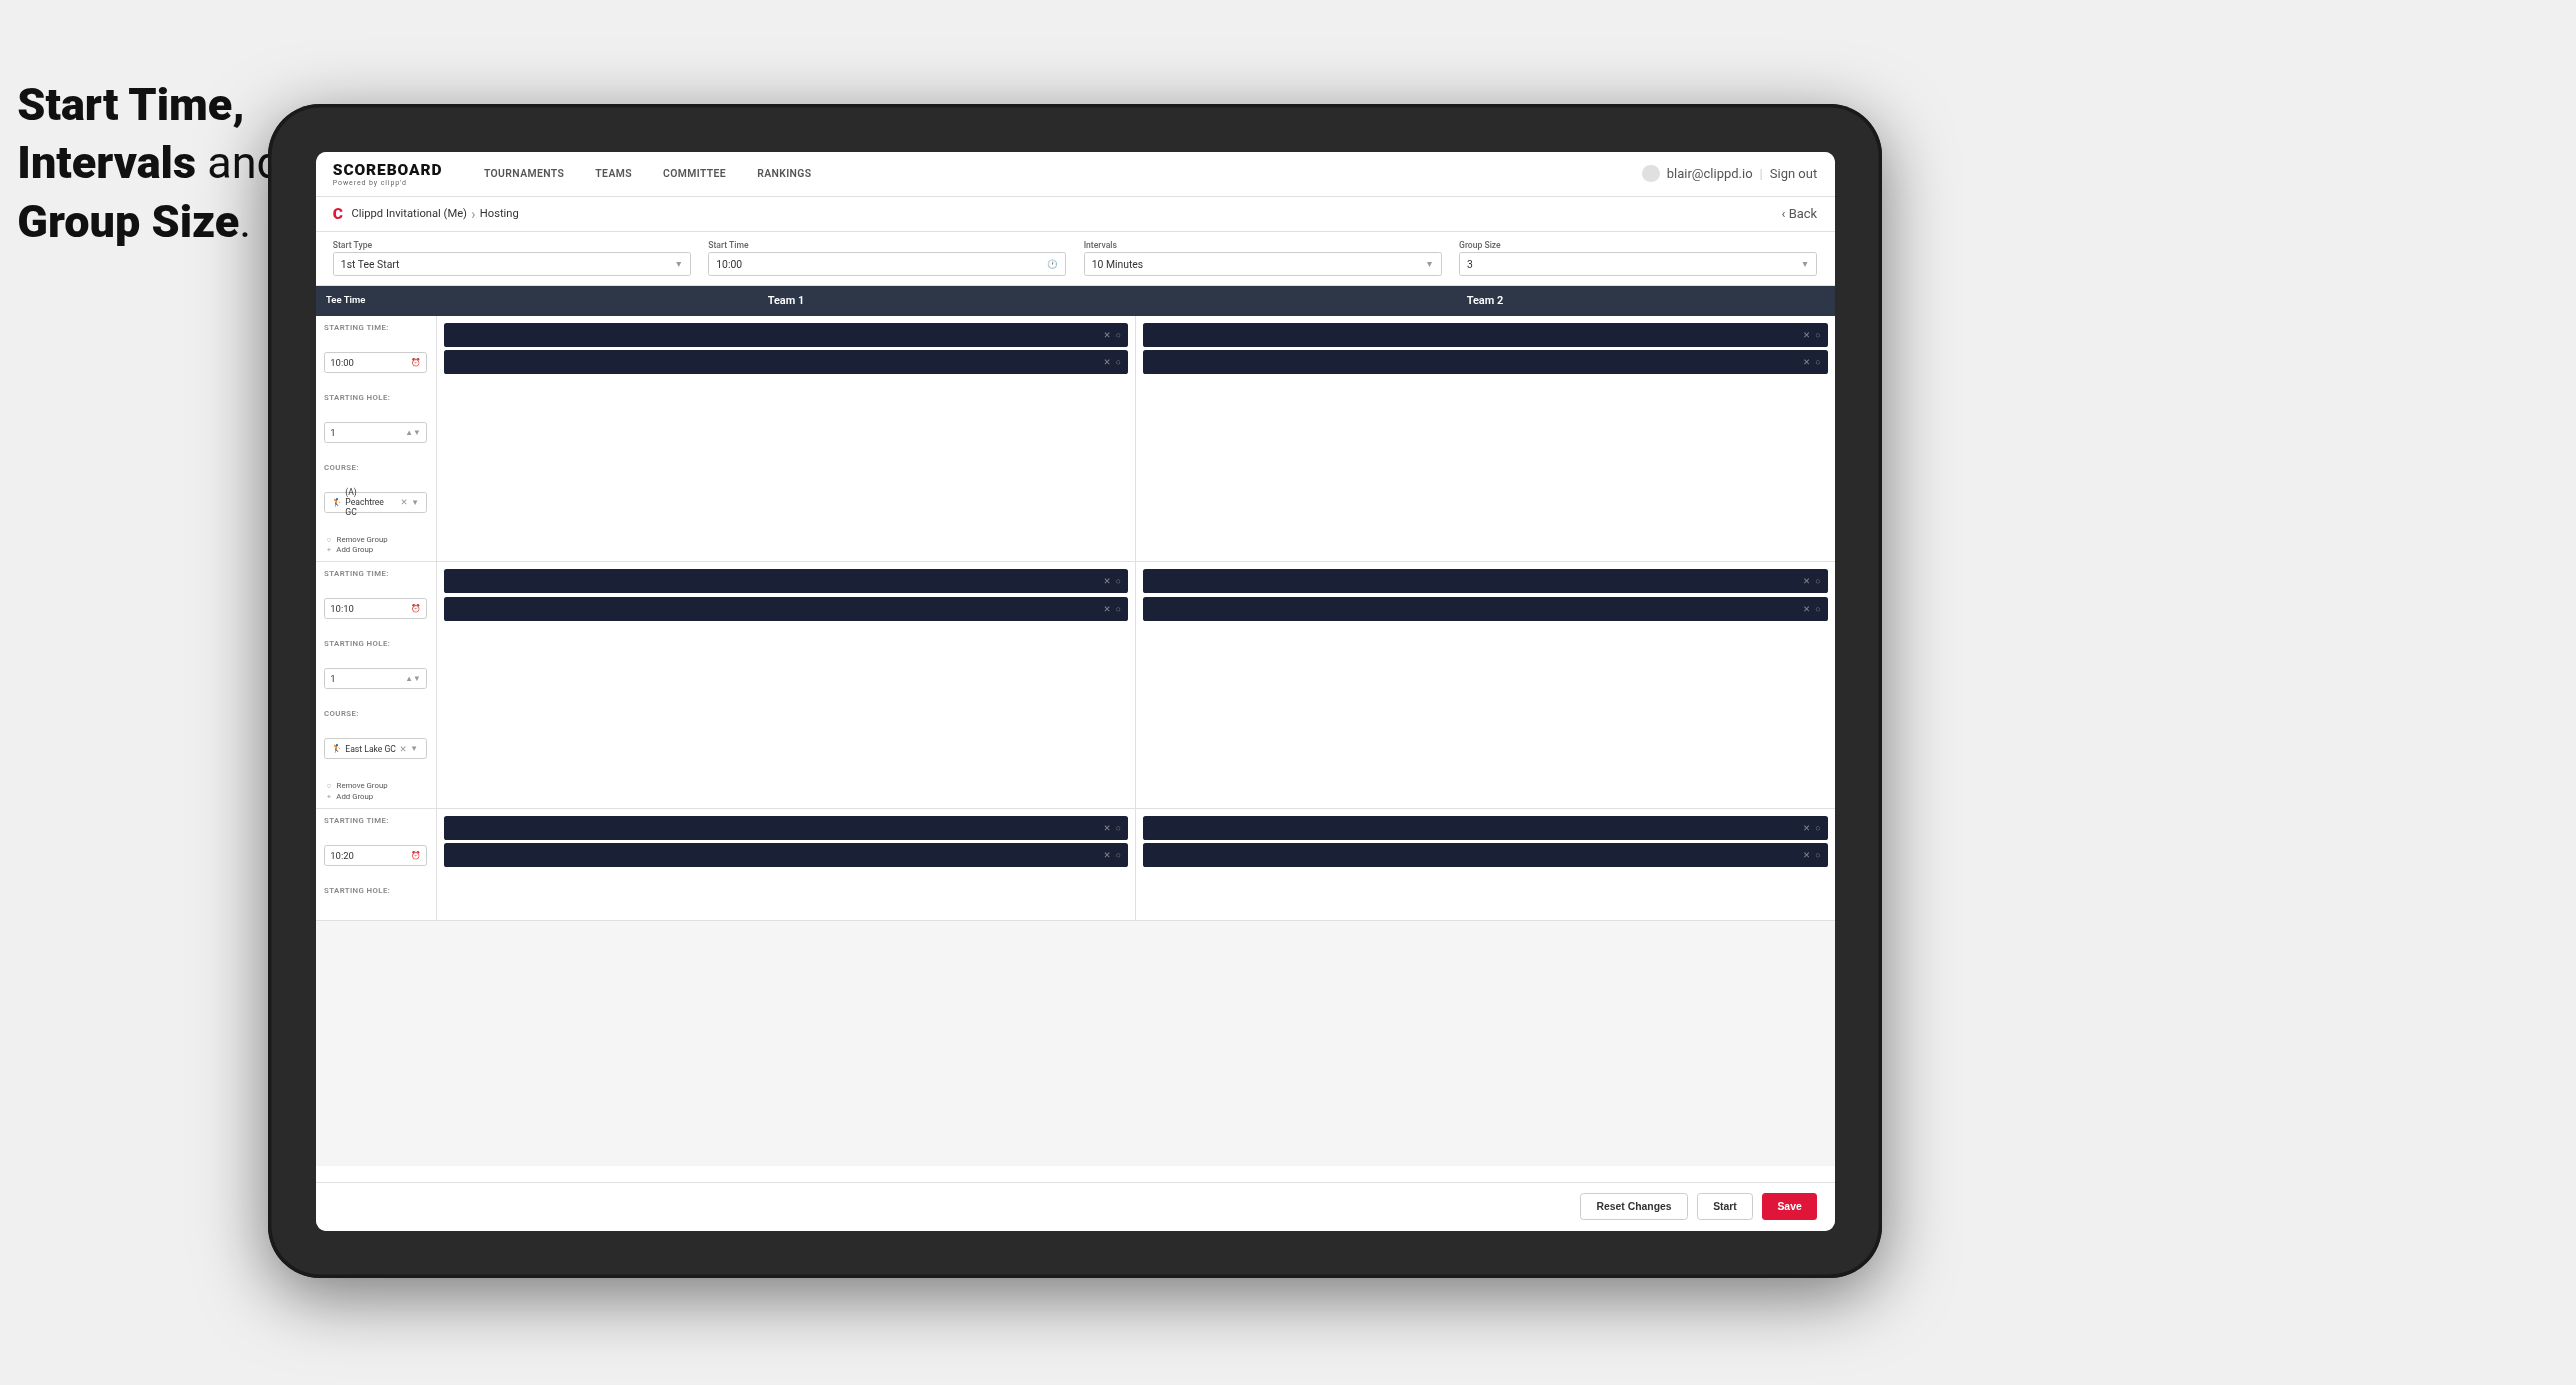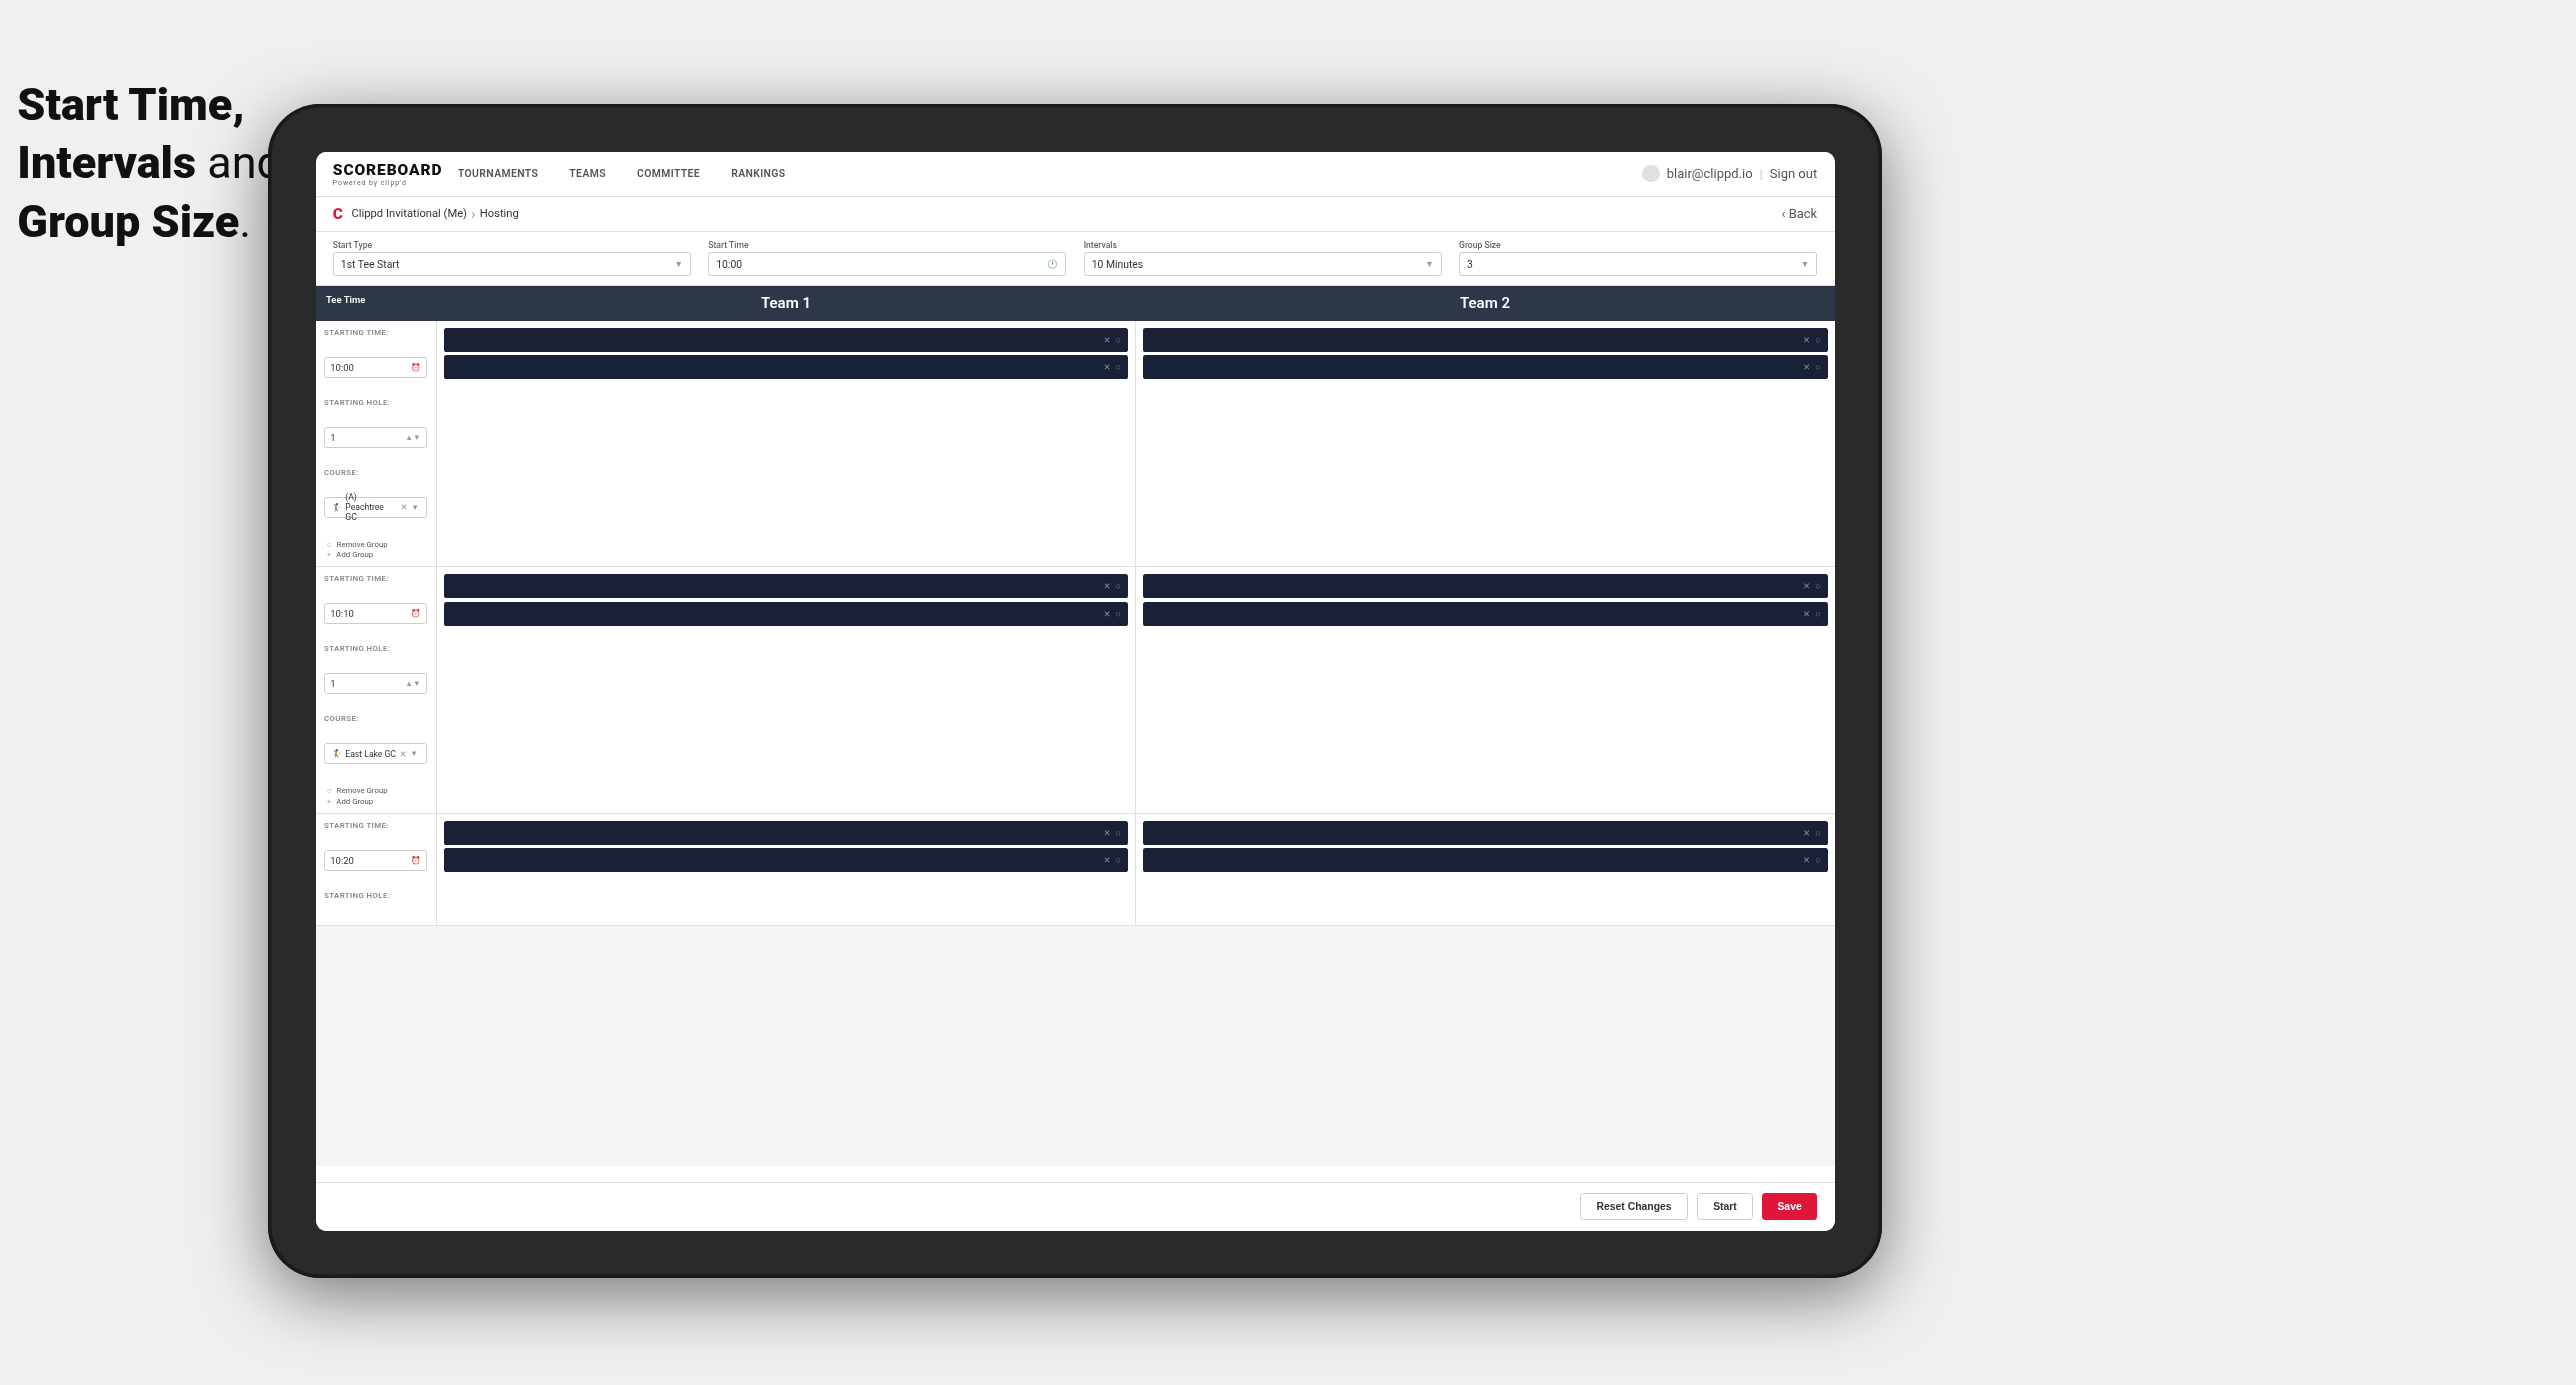--- a/index.html
+++ b/index.html
@@ -60,20 +60,21 @@
       align-items: center;
       height: 45px;
       flex-shrink: 0;
     }
 
     .logo {
       font-size: 15.5px;
       font-weight: 900;
       letter-spacing: 0.9px;
       color: #111;
+      margin-right: 26px;
     }
     .logo-sub {
       font-size: 7px;
       font-weight: 400;
       color: #666;
       display: block;
     }
 
     .nav-tabs {
       display: flex;
@@ -186,21 +187,21 @@
     .th-tee {
       width: 121px;
       padding: 8.6px 10.4px;
       font-size: 9.5px;
       font-weight: 600;
       flex-shrink: 0;
     }
     .th-team {
       flex: 1;
       padding: 8.6px 10.4px;
-      font-size: 15px;
+      font-size: 11px;
       font-weight: 600;
       text-align: center;
     }
 
     
     .main-content {
       flex: 1;
       overflow-y: auto;
       background: #f5f5f5;
     }

